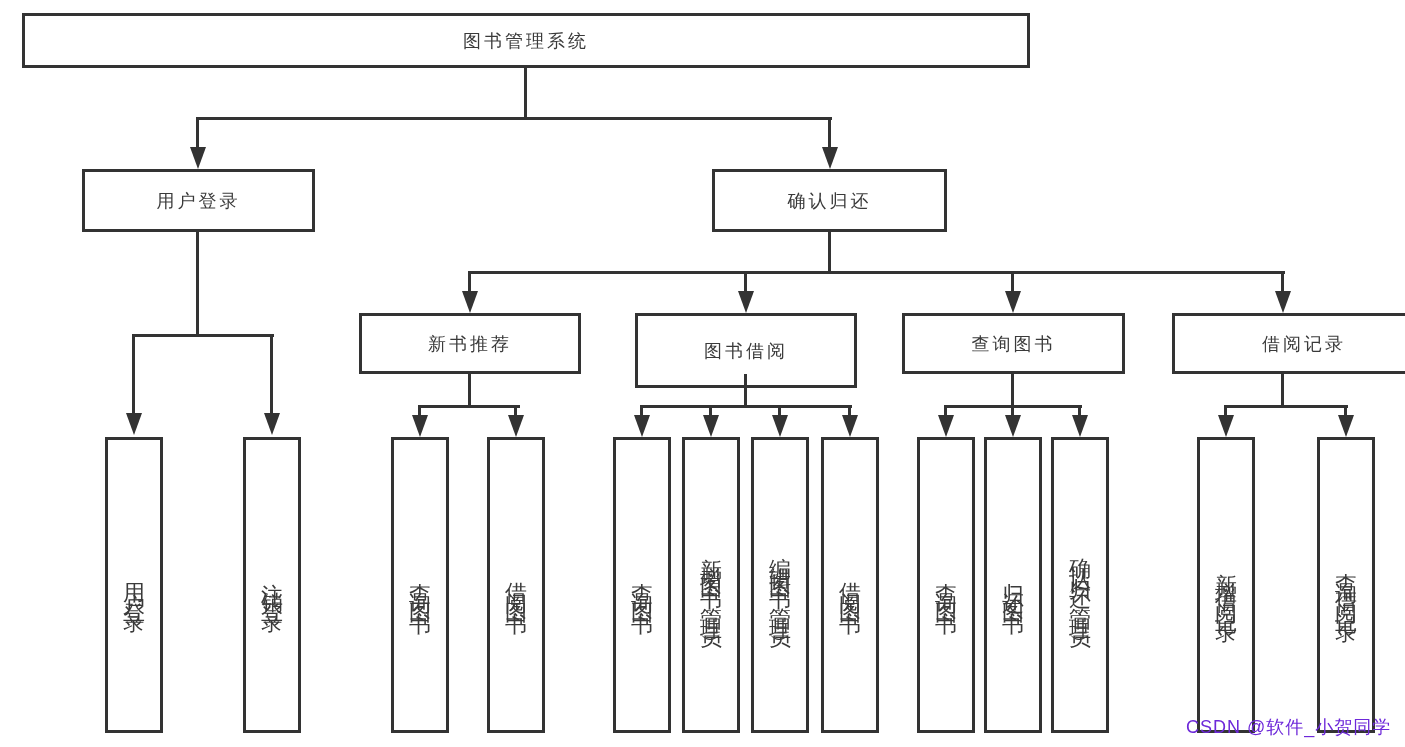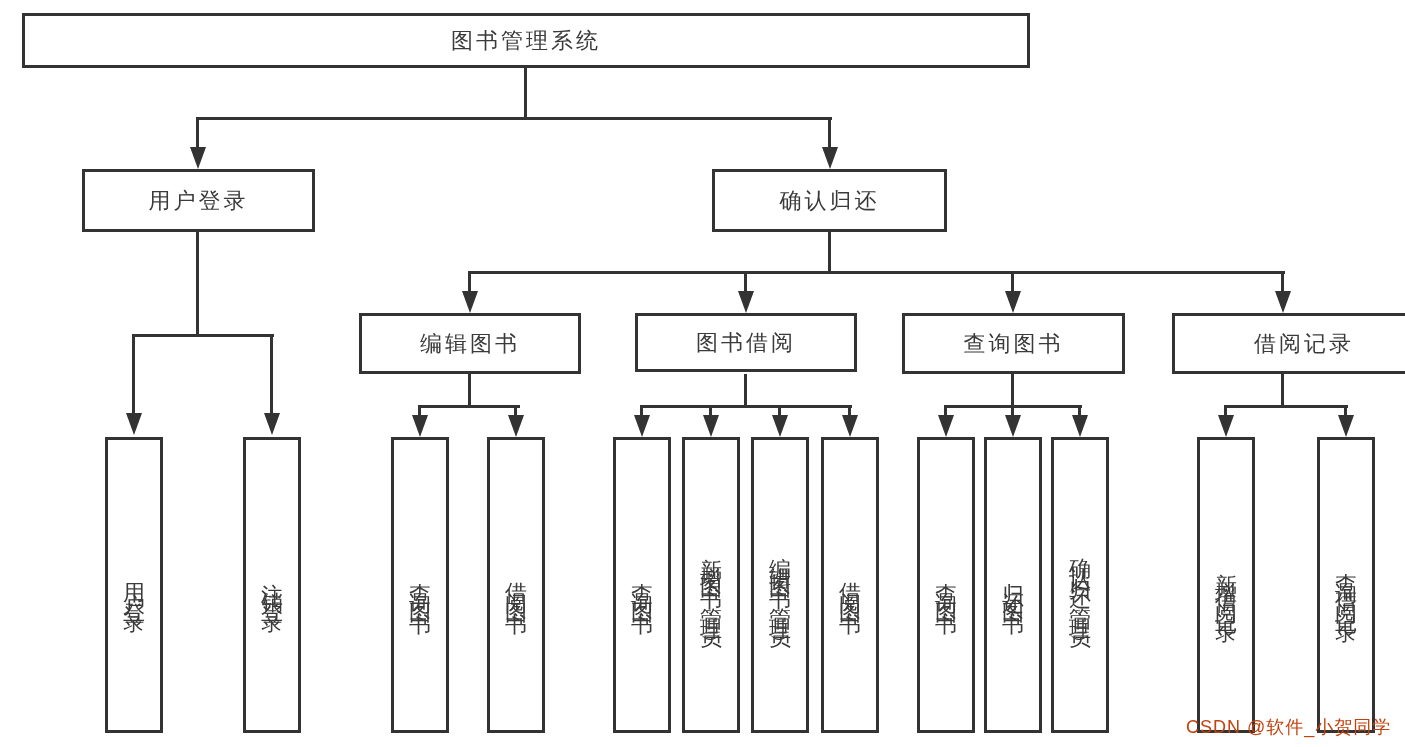--- a/index.html
+++ b/index.html
@@ -3,65 +3,65 @@
 <meta charset="utf-8">
 <style>
   html,body{margin:0;padding:0;background:#fff;}
   .canvas{
     position:relative;width:1405px;height:747px;background:#ffffff;
     font-family:"Liberation Sans","DejaVu Sans",sans-serif;color:#333;overflow:hidden;
   }
   .hbox{
     position:absolute;box-sizing:border-box;border:3px solid #333;background:#fff;
     display:flex;align-items:center;justify-content:center;
-    font-size:22px;letter-spacing:3px;color:#3a3a3a;white-space:nowrap;
+    font-size:18px;letter-spacing:3px;color:#3a3a3a;white-space:nowrap;
   }
   .leaf{
     position:absolute;box-sizing:border-box;width:58px;height:296px;top:437px;
     border:3px solid #333;background:#fff;
     display:flex;align-items:center;justify-content:center;
   }
   .leaf span{
     writing-mode:vertical-rl;text-orientation:mixed;
     font-size:22px;line-height:1;letter-spacing:10px;color:#3a3a3a;
   }
   .hl{position:absolute;height:3px;background:#333;}
   .vl{position:absolute;width:3px;background:#333;}
   .arr{
     position:absolute;width:0;height:0;
     border-left:8px solid transparent;border-right:8px solid transparent;
     border-top:22px solid #333;
   }
   .wm{
     position:absolute;left:1186px;top:715px;z-index:5;
-    font-size:18px;letter-spacing:1px;color:#c2410c;white-space:nowrap;
+    font-size:18px;letter-spacing:1px;color:#6d28d9;white-space:nowrap;
   }
 </style>
 </head>
 <body>
 
 <div class="canvas">
 
   <div class="hbox" style="left:22px;top:13px;width:1008px;height:55px;">
     <span>图书管理系统</span>
   </div>
 
   <div class="hbox" style="left:82px;top:169px;width:233px;height:63px;">
     <span>用户登录</span>
   </div>
 
   <div class="hbox" style="left:712px;top:169px;width:235px;height:63px;">
     <span>确认归还</span>
   </div>
 
   <div class="hbox" style="left:359px;top:313px;width:222px;height:61px;">
-    <span>编辑图书</span>
+    <span>新书推荐</span>
   </div>
 
-  <div class="hbox" style="left:635px;top:313px;width:222px;height:59px;">
+  <div class="hbox" style="left:635px;top:313px;width:222px;height:75px;">
     <span>图书借阅</span>
   </div>
 
   <div class="hbox" style="left:902px;top:313px;width:223px;height:61px;">
     <span>查询图书</span>
   </div>
 
   <div class="hbox" style="left:1172px;top:313px;width:264px;height:61px;">
     <span>借阅记录</span>
   </div>

